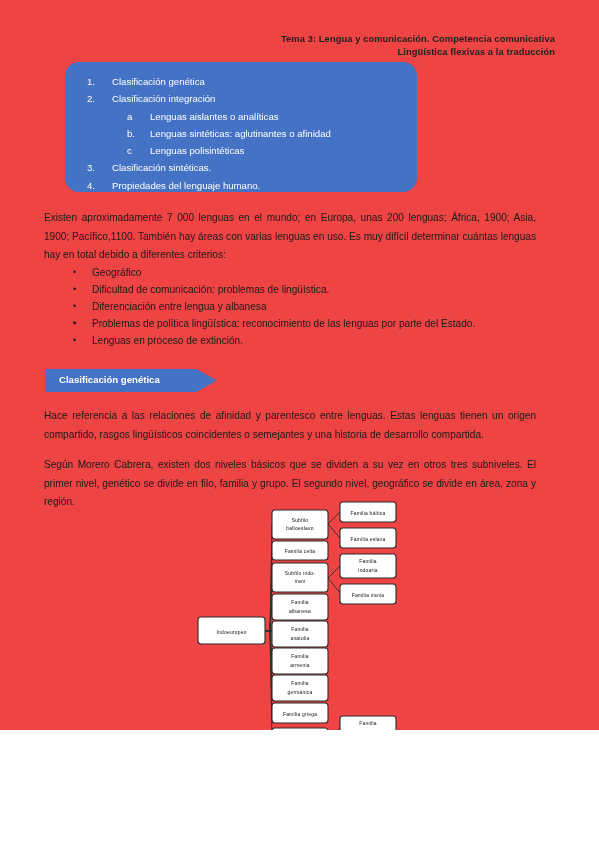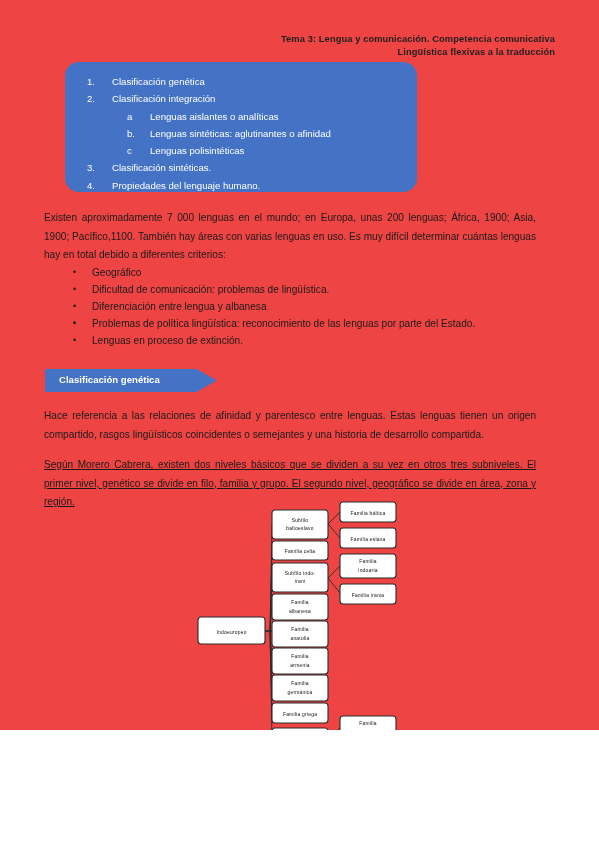--- a/index.html
+++ b/index.html
@@ -86,21 +86,21 @@
     position: absolute;
     left: 44px;
     width: 492px;
     font-size: 10.1px;
     line-height: 18.6px;
     text-align: justify;
     color: #1a1a1a;
   }
   .para.p1 { top: 209px; }
   .para.p2 { top: 399px; margin-top: 8px; }
-  .para.p3 { top: 456px; text-decoration: underline; }
+  .para.p3 { top: 456px; }
 
   
   .bullets {
     position: absolute;
     left: 55px;
     top: 264px;
     width: 492px;
   }
   .bullets .bline {
     position: relative;

